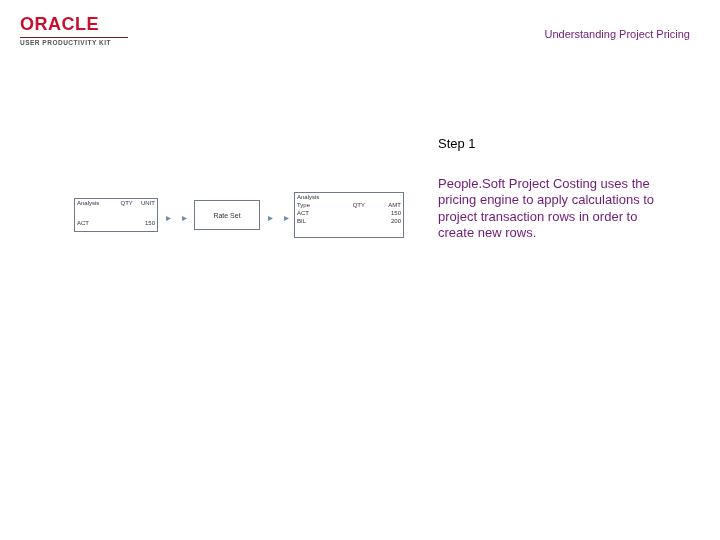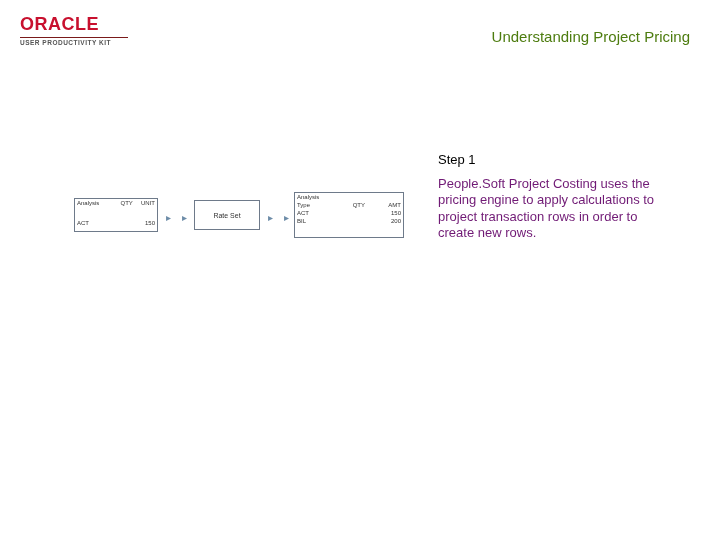--- a/index.html
+++ b/index.html
@@ -40,27 +40,27 @@
     font-size: 6.5px;
     letter-spacing: 0.5px;
     color: #555;
     margin-top: 1px;
     font-weight: bold;
   }
   .page-title {
     position: absolute;
     right: 30px;
     top: 28px;
-    font-size: 15px;
-    color: #4d7c0f;
+    font-size: 11px;
+    color: #701a75;
   }
   .step-label {
     position: absolute;
     left: 438px;
-    top: 152px;
+    top: 136px;
     font-size: 13px;
     color: #000;
     text-align: right;
   }
   .step-desc {
     position: absolute;
     left: 438px;
     top: 176px;
     width: 230px;
     font-size: 13px;

